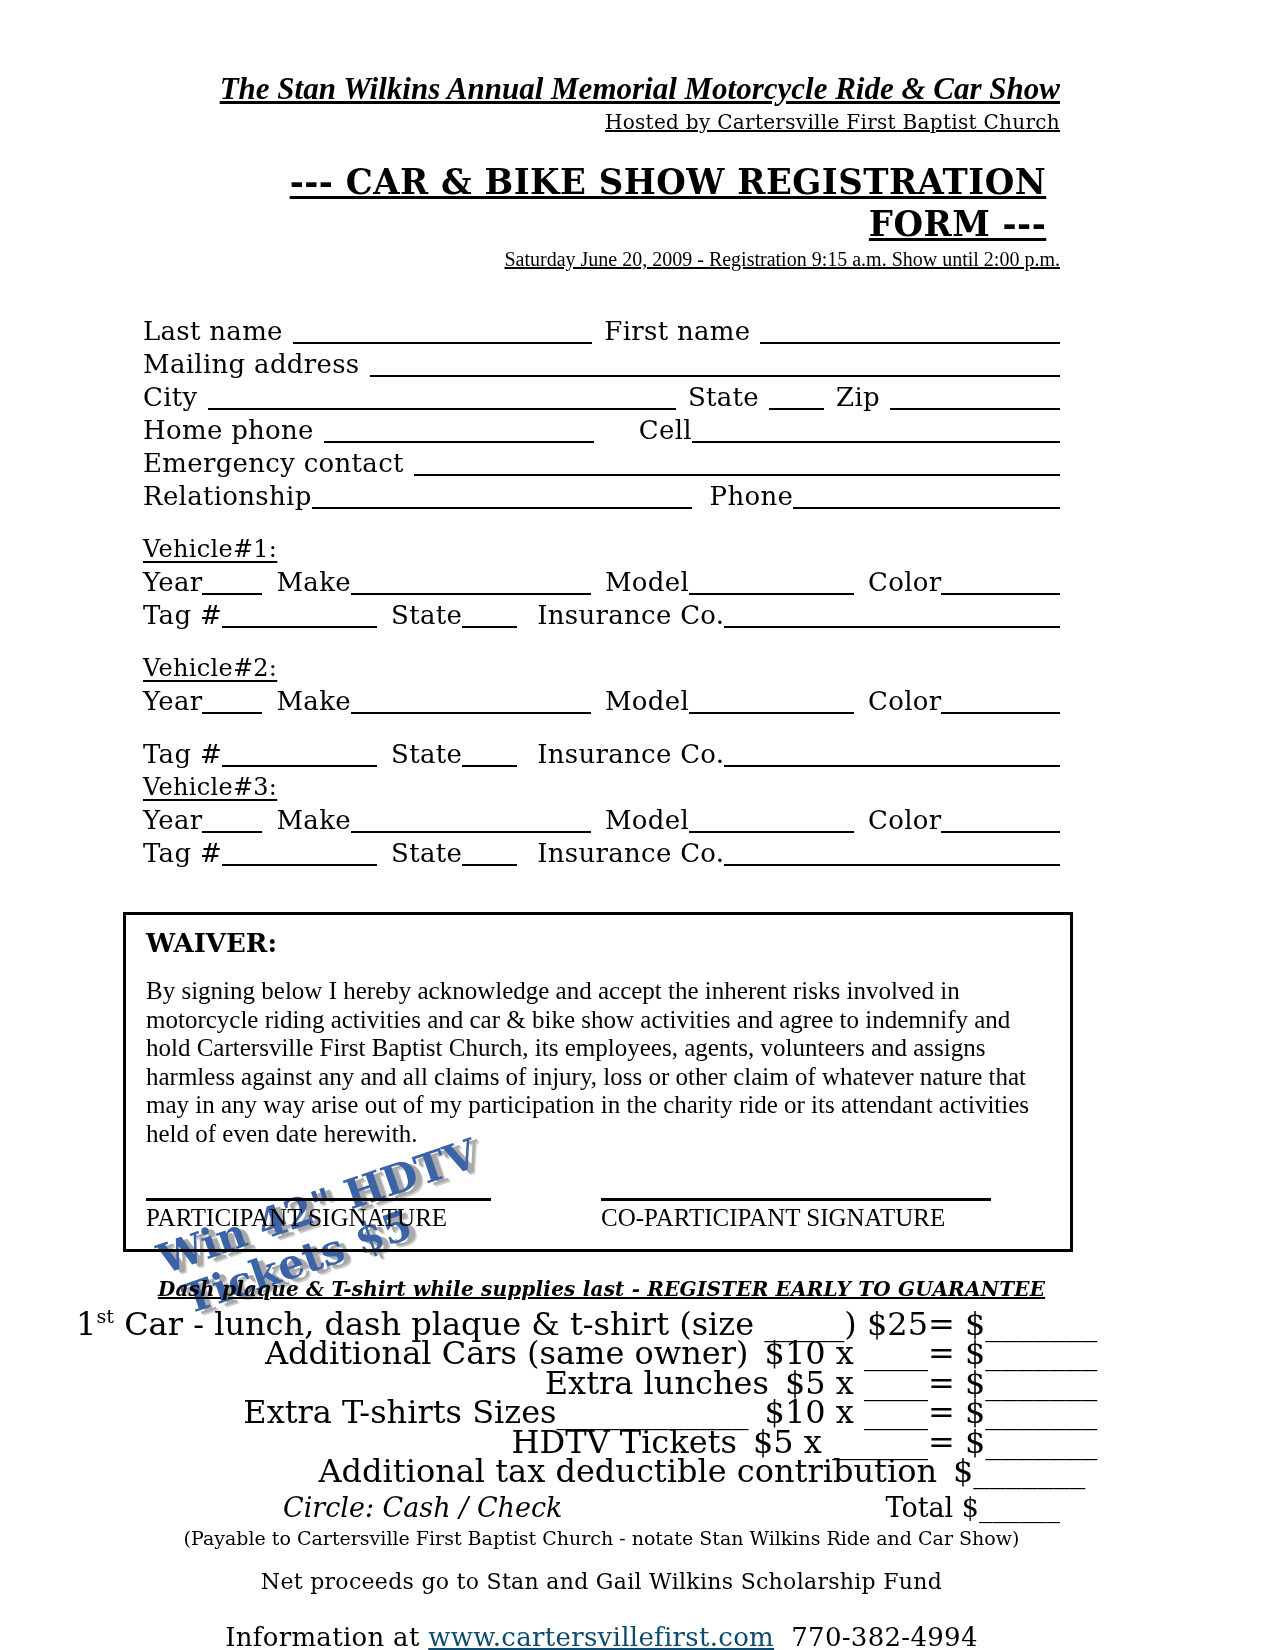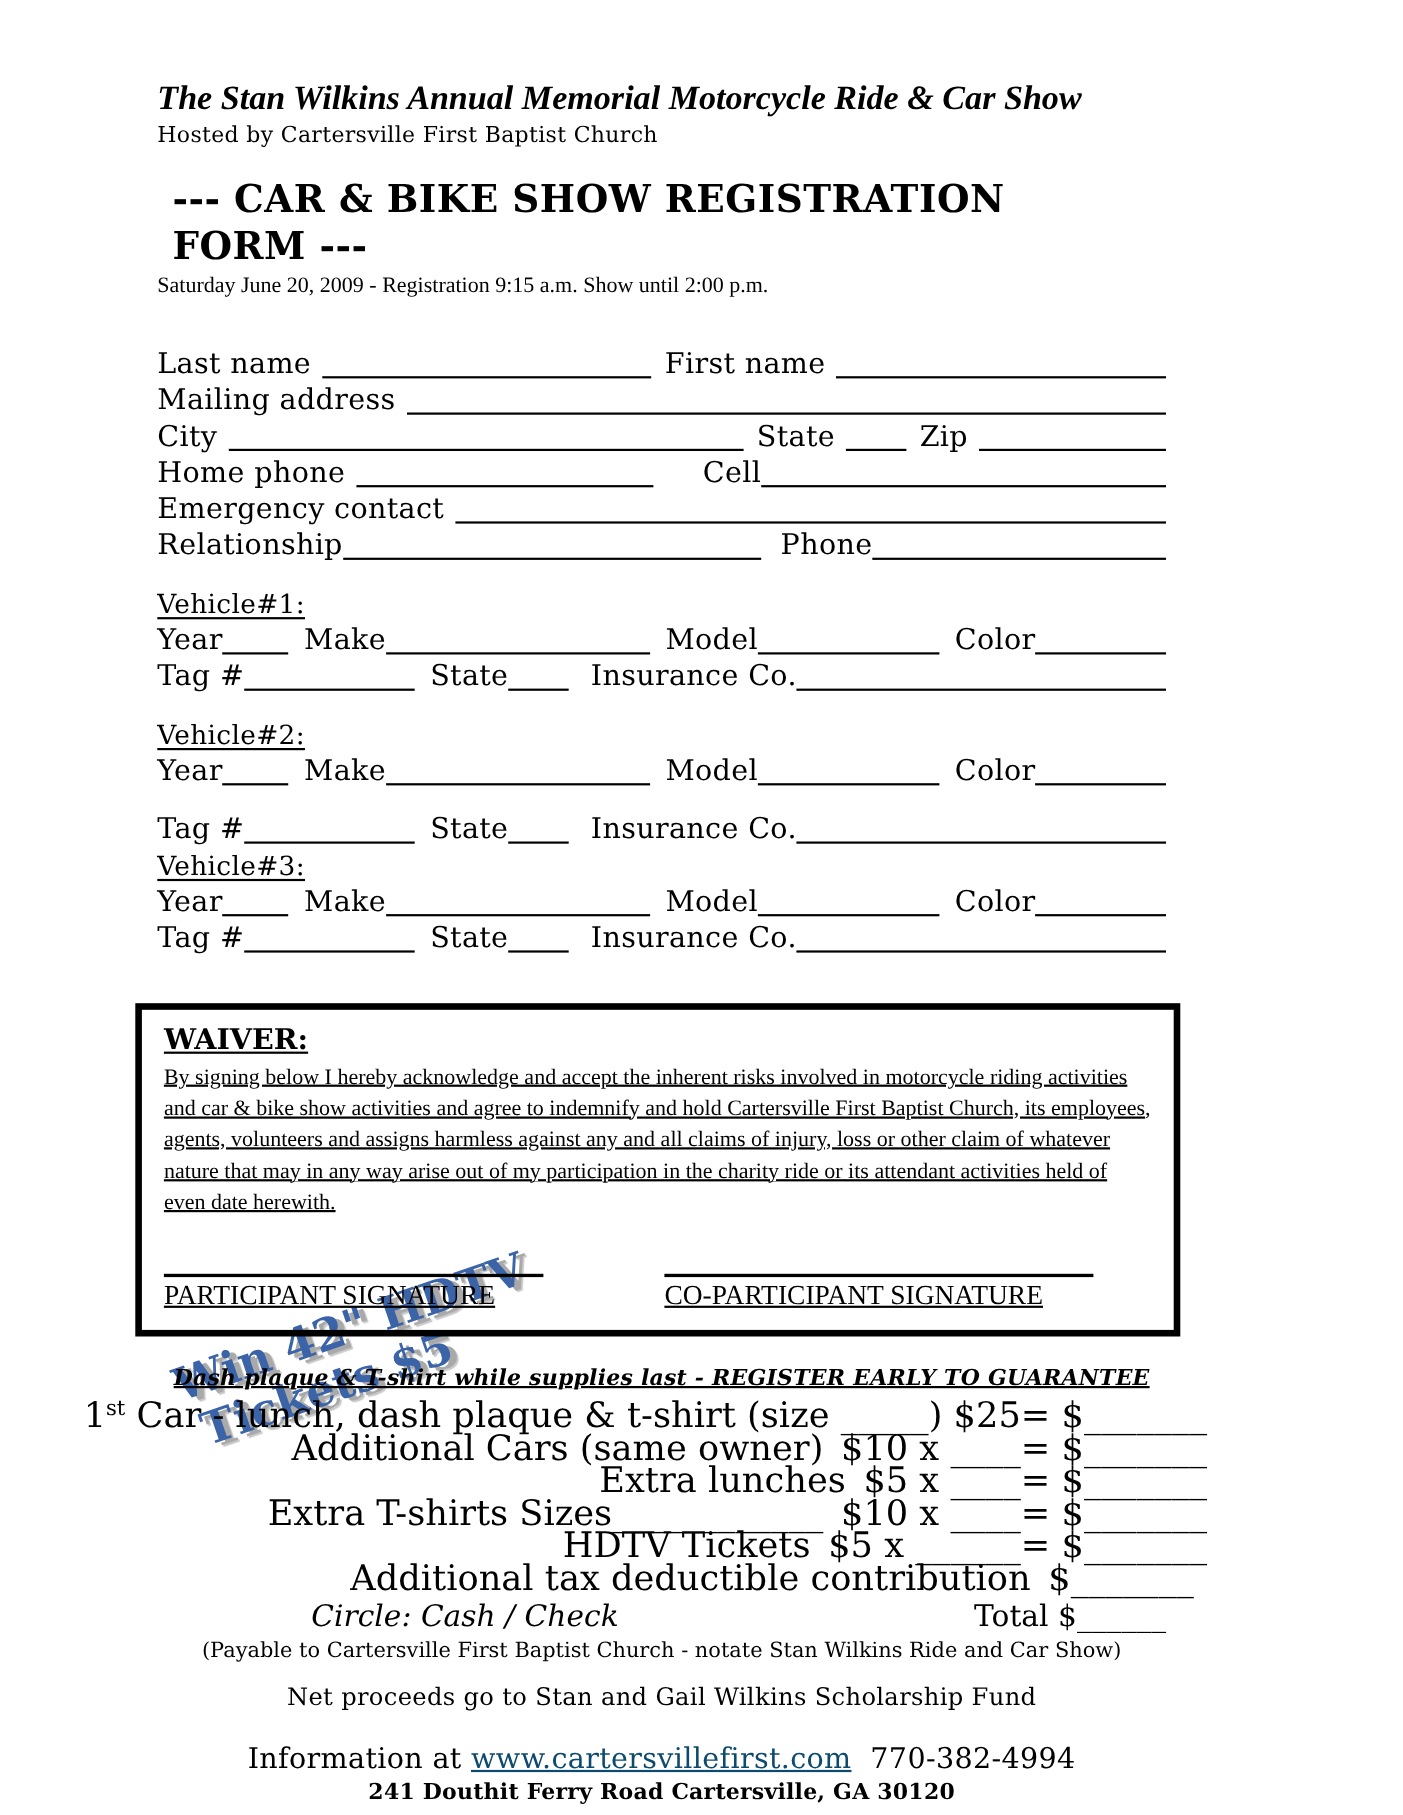--- a/index.html
+++ b/index.html
@@ -1,21 +1,21 @@
 <!DOCTYPE html>
 <html><head>
 <meta charset="utf-8">
 <style>
   html,body{margin:0;padding:0;background:#888;}
   .page{width:1275px;height:1650px;background:#ffffff;color:#000;position:relative;overflow:hidden;
         font-family:"DejaVu Serif",serif;margin:0 auto;}
   .content{padding:72px 215px 0 143px;position:relative;z-index:1;}
 
   
-  .hdr{text-align:left;}
+  .hdr{text-align:right;text-decoration:underline;}
   .title{font-family:"Liberation Serif",serif;font-style:italic;font-weight:bold;font-size:31px;line-height:34px;}
   .subtitle{font-size:20px;line-height:26px;margin-top:3px;letter-spacing:.3px;}
   .form-title{font-weight:bold;font-size:35px;line-height:42px;margin-top:26px;letter-spacing:.5px;
               font-family:"DejaVu Serif",serif;transform:scaleX(.97);transform-origin:center;}
   .date-line{font-family:"Liberation Serif",serif;font-size:20px;line-height:24px;margin-top:2px;}
 
   
   .fields{margin-top:44px;}
   .frow{display:flex;align-items:flex-end;font-size:26px;line-height:33px;letter-spacing:.3px;}
   .lbl{white-space:pre;padding-right:10px;}
@@ -26,23 +26,23 @@
   .w55{width:55px;}.w60{width:60px;}.w155{width:155px;}.w165{width:165px;}
   .w170{width:170px;}.w240{width:240px;}.w270{width:270px;}.w380{width:380px;}
   .ml12{margin-left:12px;}
 
   
   .vhead{font-size:24px;line-height:33px;letter-spacing:.3px;text-decoration:underline;text-underline-offset:4px;margin-top:20px;}
   .vgap{height:20px;}
   .nogap{margin-top:0;}
 
   
-  .wbox{border:6px solid #000000;margin:42px -13px 0 -20px;padding:12px 20px 16px 20px;text-decoration:underline;}
+  .wbox{border:3px solid #000000;margin:42px -13px 0 -20px;padding:12px 20px 16px 20px;}
   .whead{font-weight:bold;font-size:26px;line-height:32px;}
-  .wbody{font-family:"Liberation Serif",serif;font-size:20px;line-height:28.5px;margin-top:3px;}
+  .wbody{font-family:"Liberation Serif",serif;font-size:25px;line-height:28.5px;margin-top:18px;}
   .sigrow{display:flex;margin-top:50px;}
   .sigcol1{width:345px;}
   .sigcol2{width:390px;margin-left:110px;}
   .sigline{border-top:3px solid #000;height:0;}
   .siglabel{font-family:"Liberation Serif",serif;font-size:25px;line-height:30px;margin-top:2px;white-space:nowrap;}
 
   
   .banner{text-align:center;font-weight:bold;font-style:italic;font-size:20px;line-height:26px;
           margin-top:24px;letter-spacing:.2px;}
   .banner span{text-decoration:underline;}

